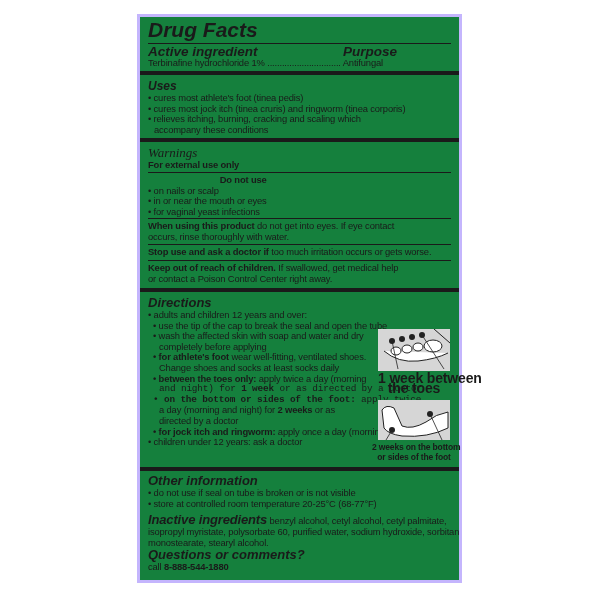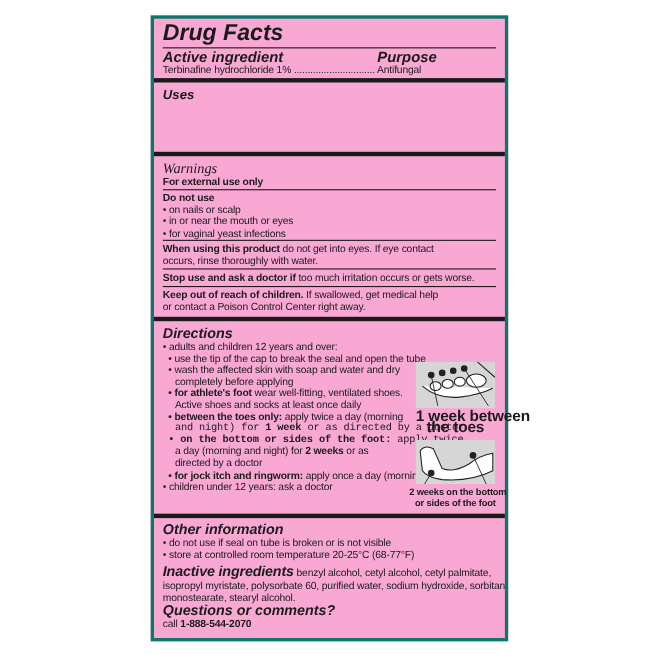--- a/index.html
+++ b/index.html
@@ -1,25 +1,25 @@
 <!DOCTYPE html>
 <html><head>
 <meta charset="utf-8">
 <style>
   html, body { margin:0; padding:0; background:#ffffff; }
   body { width:600px; height:600px; position:relative; overflow:hidden;
          font-family:"Liberation Sans", sans-serif; color:#1a1a1a; }
   .panel { position:absolute; left:137px; top:14px; width:319px; height:563px;
-           border:3px solid #0f766e; background:#f9a8d4; box-sizing:content-box; }
+           border:3px solid #c4b5fd; background:#15803d; box-sizing:content-box; }
   .thick { position:absolute; left:0; right:0; height:4px; background:#1a1a1a; }
   .thin { position:absolute; left:8px; right:8px; height:1px; background:#1a1a1a; }
   .h-big { font-weight:bold; font-style:italic; font-size:21px; line-height:22px; }
   .h-mid { font-weight:bold; font-style:italic; font-size:13.5px; line-height:14px; }
   .txt { font-size:9.4px; line-height:10.6px; letter-spacing:-0.15px; }
-  .b { font-weight:bold; }
+  .b { font-weight:bold;text-align:right; }
   .abs { position:absolute; white-space:nowrap; }
 </style>
 </head>
 <body>
 
 <div class="panel">
 
   <div class="abs h-big" style="left:8px;top:2px;">Drug Facts</div>
   <div class="thin" style="top:26px;height:1px;"></div>
 
@@ -27,20 +27,26 @@
   <div class="abs h-mid" style="left:203px;top:28px;">Purpose</div>
   <div class="abs txt" style="left:8px;top:41px;">
     <span>Terbinafine hydrochloride 1%</span>
     <span>..............................</span>
     <span>Antifungal</span>
   </div>
 
   <div class="thick" style="top:54px;"></div>
 
   <div class="abs h-mid" style="left:8px;top:62px;font-size:12px;">Uses</div>
+  <div class="abs txt" style="left:8px;top:76px;">
+    <div>• cures most athlete's foot (tinea pedis)</div>
+    <div>• cures most jock itch (tinea cruris) and ringworm (tinea corporis)</div>
+    <div>• relieves itching, burning, cracking and scaling which</div>
+    <div style="padding-left:6px;">accompany these conditions</div>
+  </div>
 
   <div class="thick" style="top:121px;"></div>
 
   <div class="abs h-mid" style="left:8px;top:129px;font-size:13px;font-weight:normal;font-family:Liberation Serif, serif;">Warnings</div>
   <div class="abs txt b" style="left:8px;top:143px;">For external use only</div>
   <div class="thin" style="top:155px;"></div>
 
   <div class="abs txt" style="left:8px;top:158px;">
     <div class="b">Do not use</div>
     <div>• on nails or scalp</div>
@@ -67,21 +73,21 @@
 
   <div class="thick" style="top:271px;"></div>
 
   <div class="abs h-mid" style="left:8px;top:279px;font-size:13px;">Directions</div>
   <div class="abs txt" style="left:8px;top:293px;">
     <div>• adults and children 12 years and over:</div>
     <div style="padding-left:5px;">• use the tip of the cap to break the seal and open the tube</div>
     <div style="padding-left:5px;">• wash the affected skin with soap and water and dry</div>
     <div style="padding-left:11px;">completely before applying</div>
     <div style="padding-left:5px;"><span class="b">• for athlete's foot</span><span> wear well-fitting, ventilated shoes.</span></div>
-    <div style="padding-left:11px;">Active shoes and socks at least once daily</div>
+    <div style="padding-left:11px;">Change shoes and socks at least socks daily</div>
     <div style="padding-left:5px;"><span class="b">• between the toes only:</span><span> apply twice a day (morning</span></div>
     <div style="padding-left:11px;font-family:Liberation Mono, monospace;"><span>and night) for </span><span class="b">1 week</span><span> or as directed by a doctor</span></div>
     <div style="padding-left:5px;font-family:Liberation Mono, monospace;"><span class="b">• on the bottom or sides of the foot:</span><span> apply twice</span></div>
     <div style="padding-left:11px;"><span>a day (morning and night) for </span><span class="b">2 weeks</span><span> or as</span></div>
     <div style="padding-left:11px;">directed by a doctor</div>
     <div style="padding-left:5px;"><span class="b">• for jock itch and ringworm:</span><span> apply once a day (morning</span></div>
     <div>• children under 12 years: ask a doctor</div>
   </div>
 
   <div class="abs" style="left:238px;top:312px;width:72px;height:42px;background:#d6d6d6;">
@@ -128,15 +134,15 @@
   </div>
 
   <div class="abs txt" style="left:8px;top:496px;">
     <div><span class="h-mid" style="font-size:13px;">Inactive ingredients</span><span> benzyl alcohol, cetyl alcohol, cetyl palmitate,</span></div>
     <div>isopropyl myristate, polysorbate 60, purified water, sodium hydroxide, sorbitan</div>
     <div>monostearate, stearyl alcohol.</div>
   </div>
 
   <div class="abs h-mid" style="left:8px;top:531px;font-size:13px;">Questions or comments?</div>
   <div class="abs txt" style="left:8px;top:545px;">
-    <span>call </span><span class="b">1-888-544-2070</span>
+    <span>call </span><span class="b">8-888-544-1880</span>
   </div>
 </div>
 
 </body></html>

